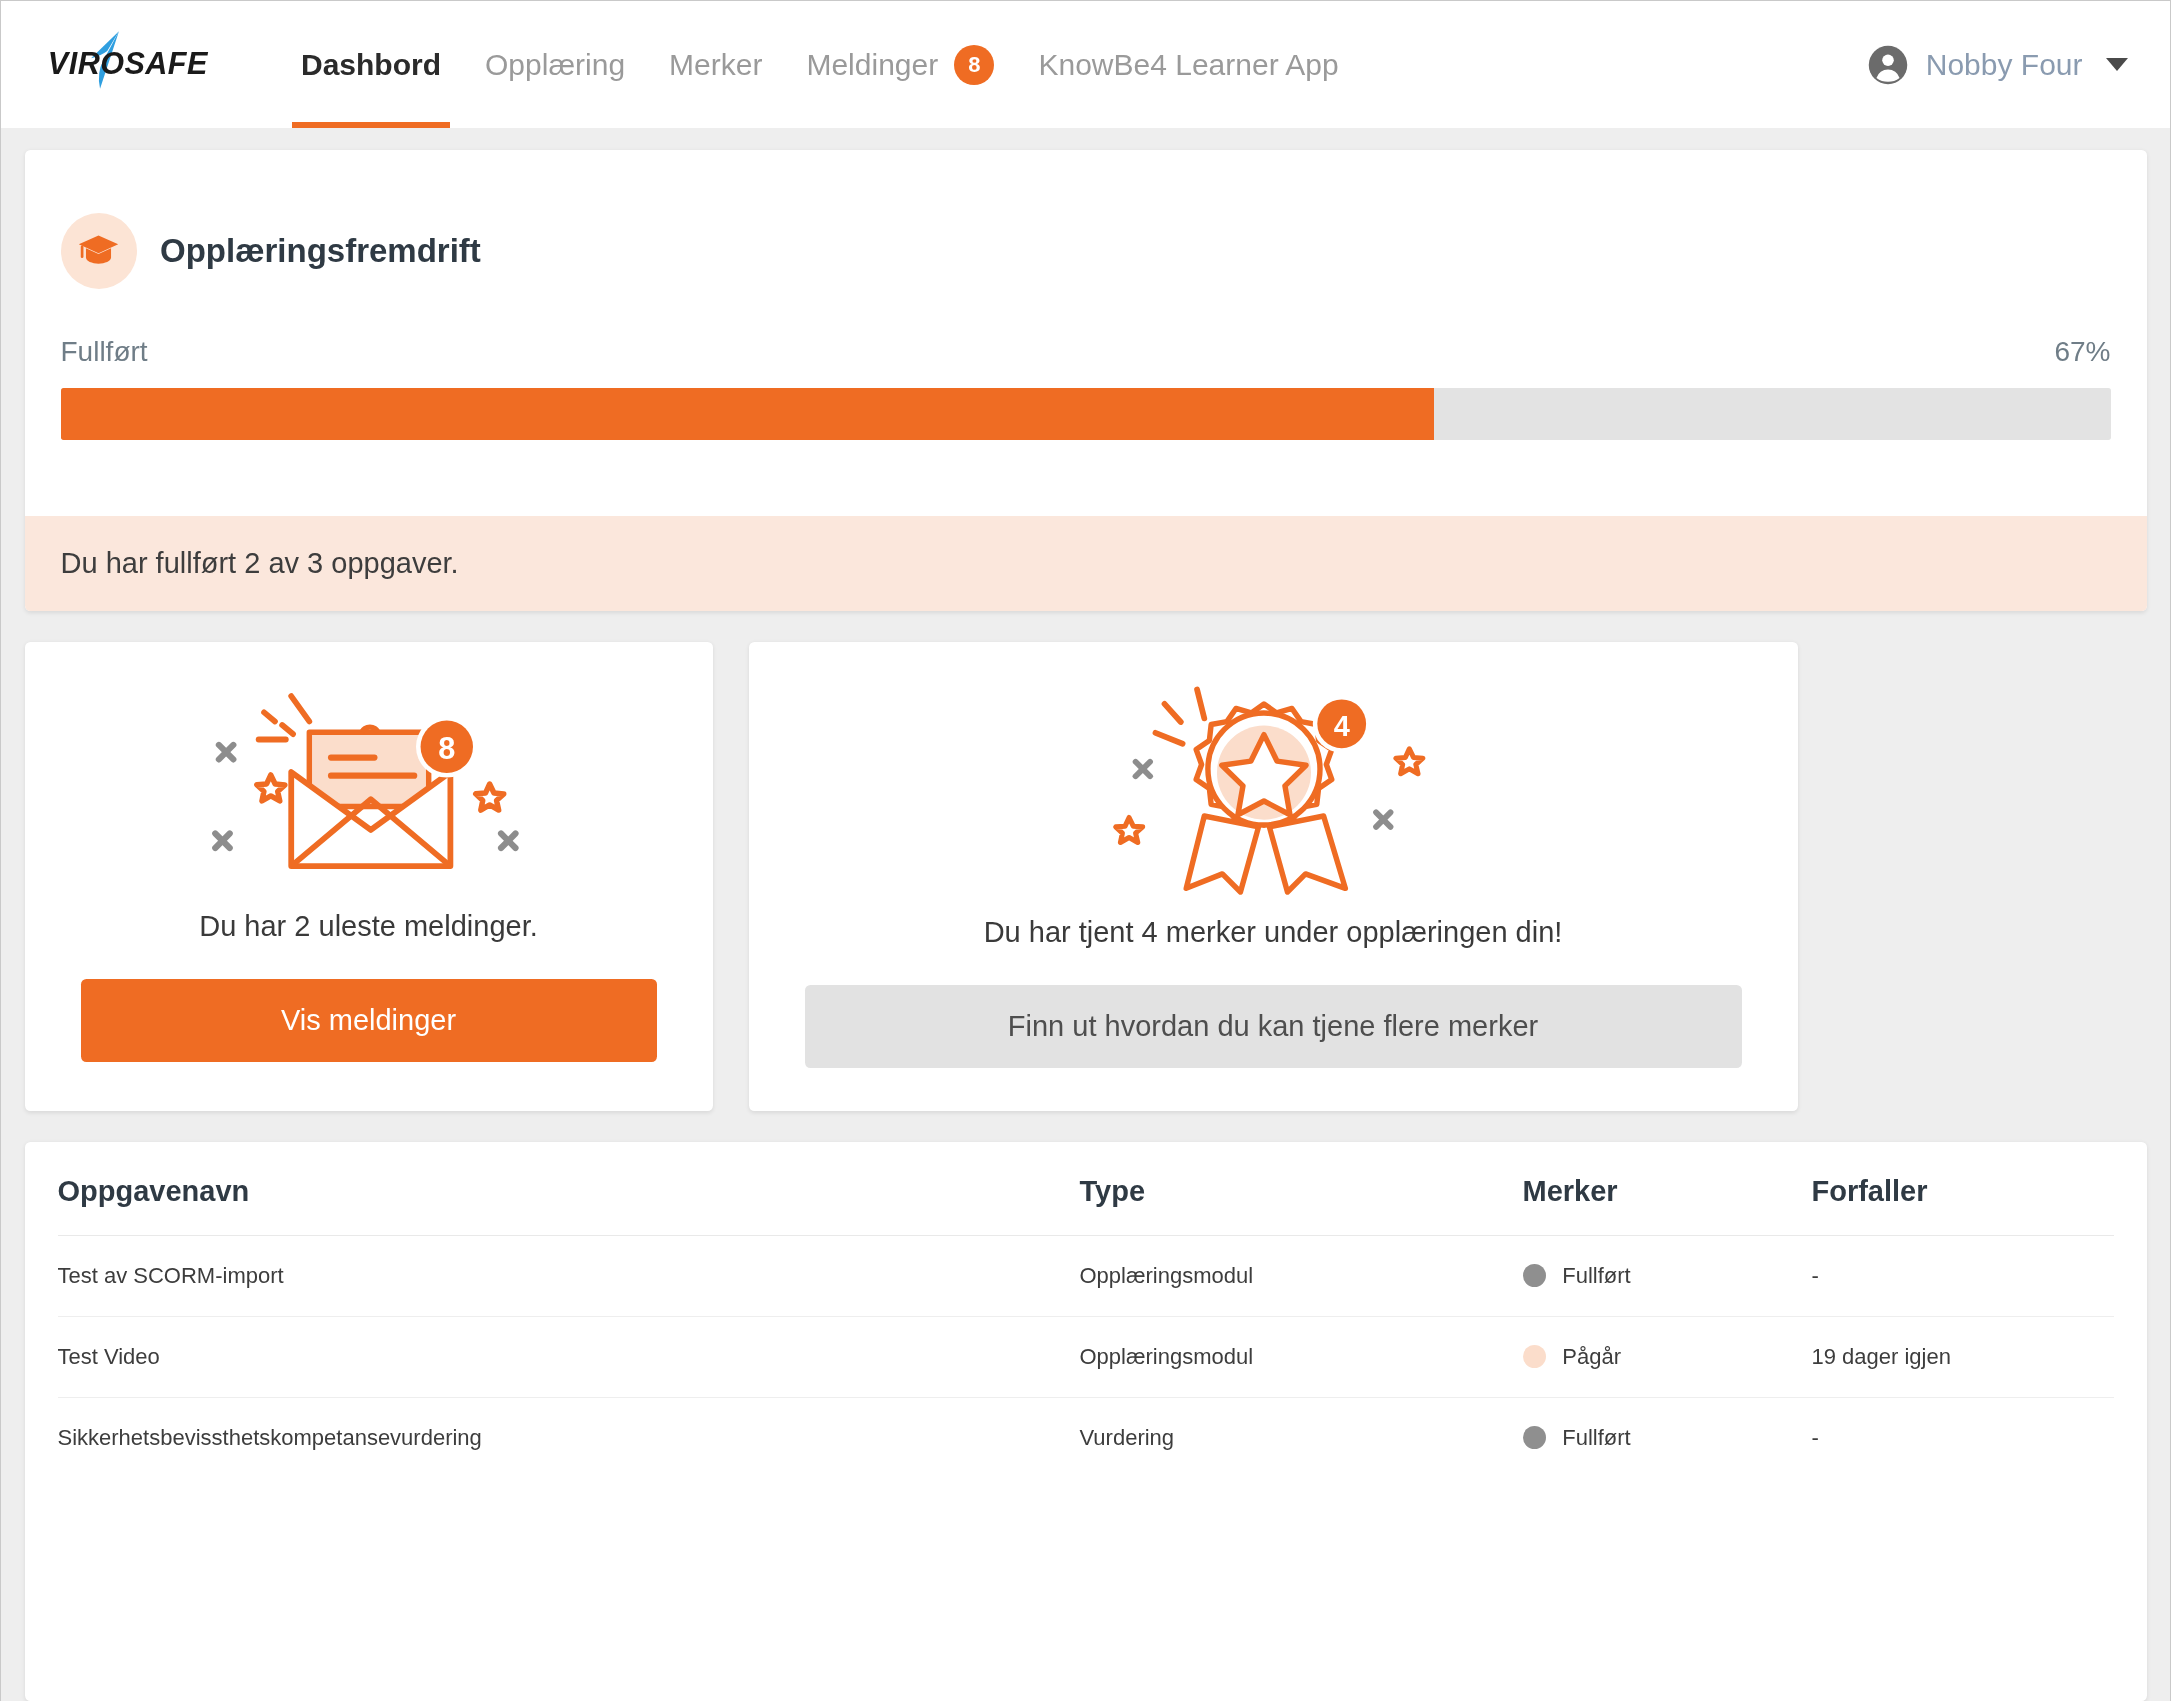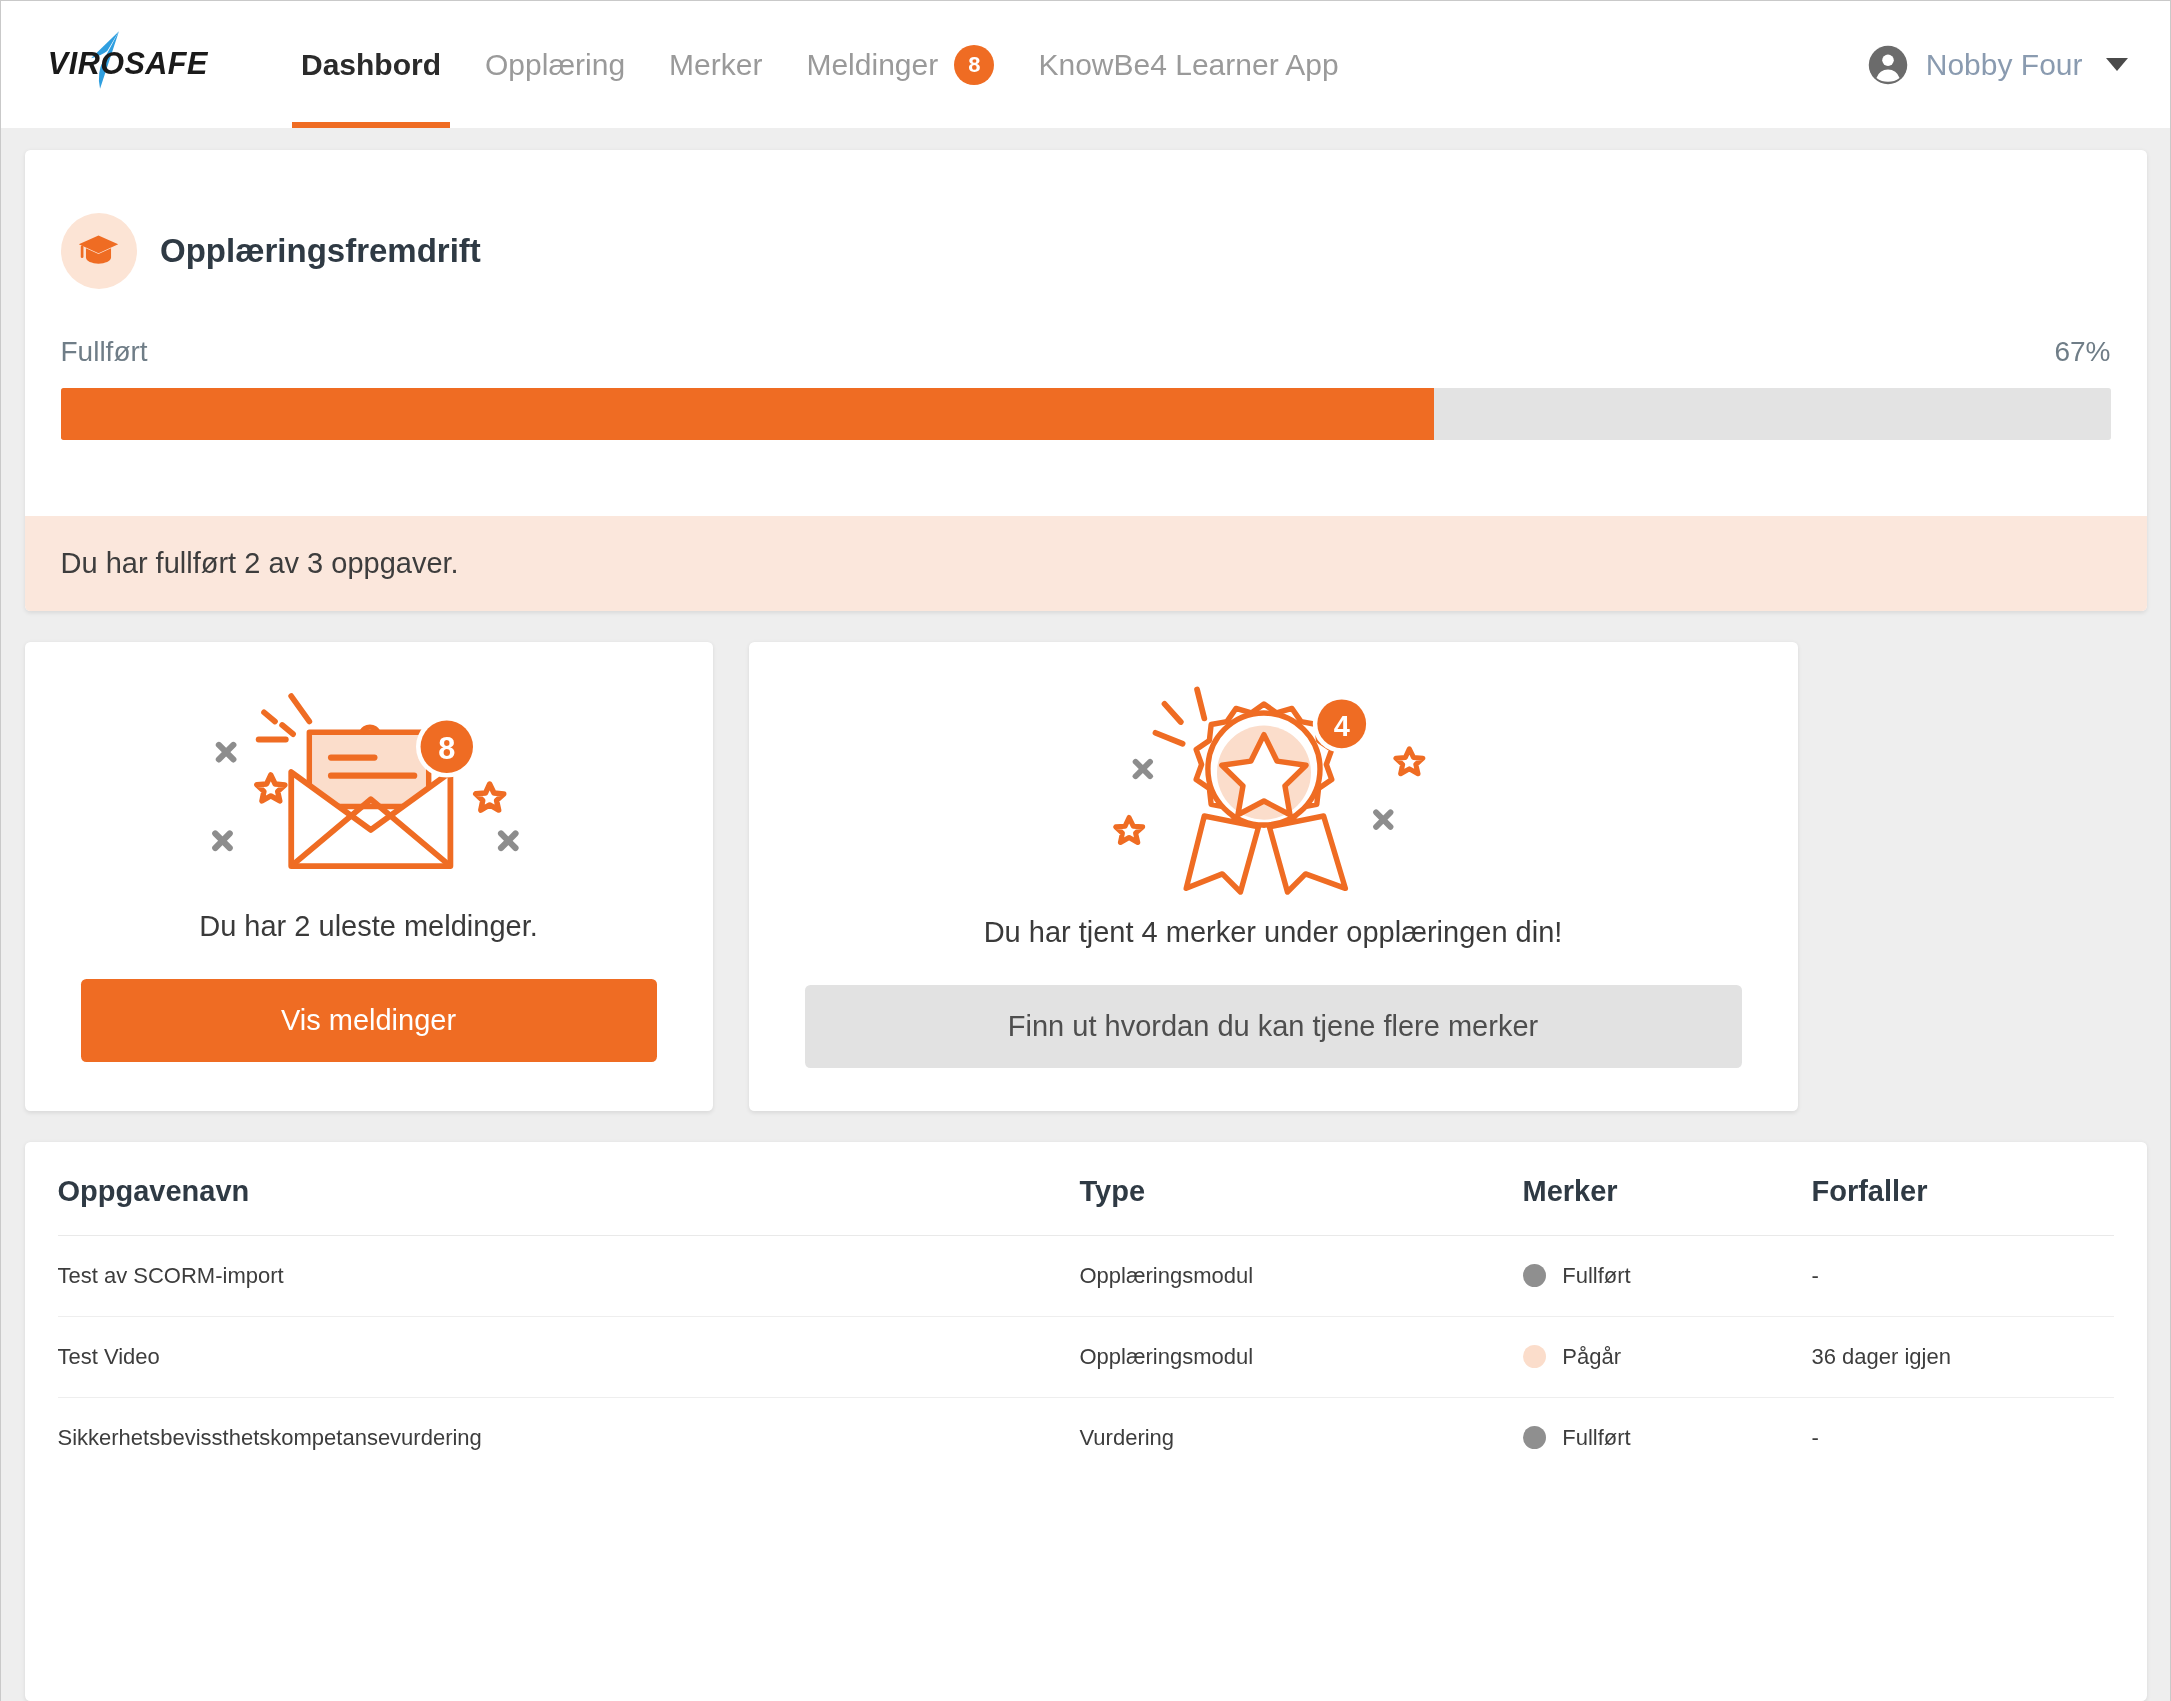--- a/index.html
+++ b/index.html
@@ -331,21 +331,21 @@
           </tr>
           <tr>
             <td>Test Video</td>
             <td>Opplæringsmodul</td>
             <td>
               <span class="status-cell">
                 <span class="dot" id="dot1" style="background: rgb(251, 221, 203);"></span>
                 <span>Pågår</span>
               </span>
             </td>
-            <td>36 dager igjen</td>
+            <td>19 dager igjen</td>
           </tr>
           <tr>
             <td>Sikkerhetsbevissthetskompetansevurdering</td>
             <td>Vurdering</td>
             <td>
               <span class="status-cell">
                 <span class="dot" id="dot2" style="background: rgb(143, 143, 143);"></span>
                 <span>Fullført</span>
               </span>
             </td>

